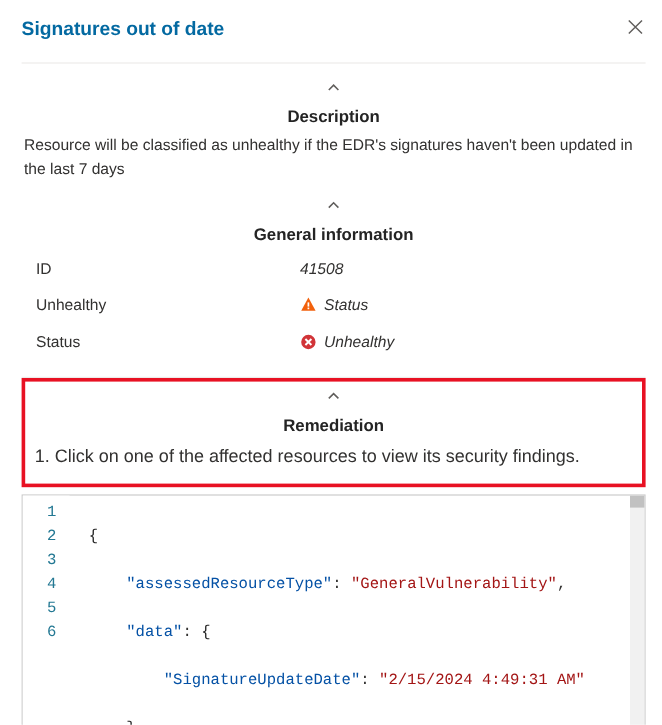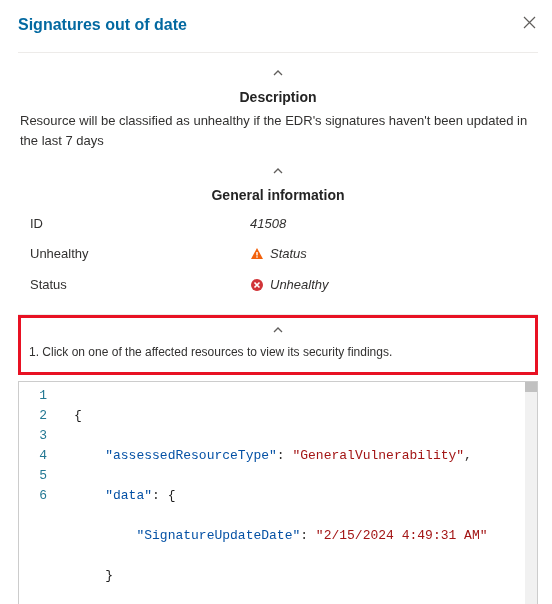--- a/index.html
+++ b/index.html
@@ -89,21 +89,21 @@
     height: 14px;
     align-items: center;
     justify-content: center;
   }
   .highlight-box {
     border: 3px solid #e81123;
     padding: 4px 6px 10px 6px;
     margin-top: 0px;
   }
   .rem-list {
-    font-size: 12px;
+    font-size: 15px;
     line-height: 1.7;
     padding-left: 2px;
   }
   
   .code-wrap {
     border: 1px solid #cccccc;
     margin-top: 6px;
     font-family: Consolas, "Courier New", monospace;
     font-size: 13px;
     display: flex;
@@ -209,20 +209,21 @@
 
   <hr class="hr" style="margin-top:14px;margin-bottom:0;">
 
   <div class="highlight-box">
     <div class="section-head" style="padding-top:2px;">
       <span class="chev">
         <svg width="12" height="12" viewBox="0 0 12 12">
             <path d="M2 8 L6 4 L10 8" stroke="#605e5c" stroke-width="1.3" fill="none"></path>
           </svg>
       </span>
+      <span class="sec-title">Remediation</span>
     </div>
     <div class="sec-body rem-list">
       <div>1. Click on one of the affected resources to view its security findings.</div>
     </div>
   </div>
 
 
   <div class="code-wrap">
     <div class="gutter">
       <div>1</div>

